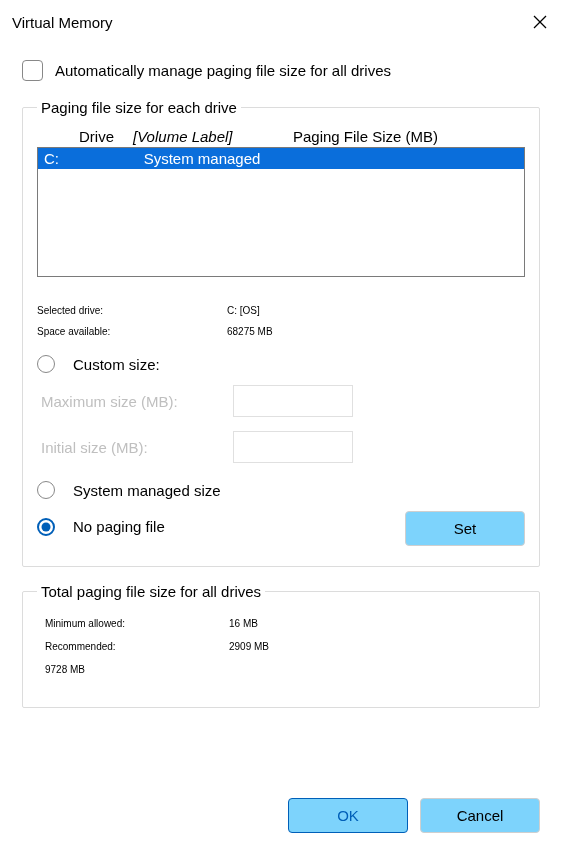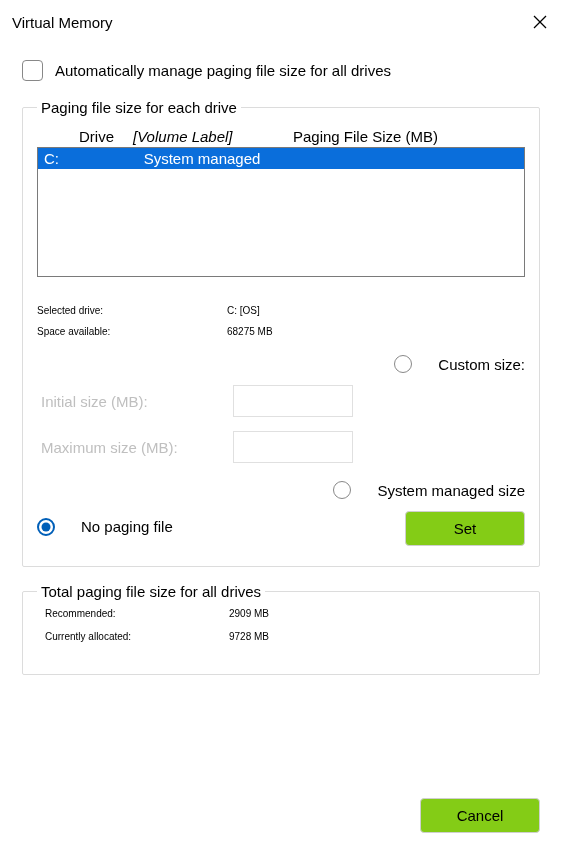--- a/index.html
+++ b/index.html
@@ -93,24 +93,23 @@
     .info-row {
       display: flex;
       margin-bottom: 10px;
       font-size: 10px;
     }
     .info-label { width: 190px; }
     .info-value { }
     .radio-row {
       display: flex;
       align-items: center;
-      gap: 26px;
+      gap: 18px;
       margin-top: 18px;
       margin-bottom: 4px;
-      justify-content: flex-end;
     }
     .radio {
       width: 18px;
       height: 18px;
       border: 1.5px solid #888;
       border-radius: 50%;
       background: #fff;
       position: relative;
       cursor: pointer;
       flex-shrink: 0;
@@ -153,21 +152,21 @@
       font-size: 15px;
     }
     .set-row {
       display: flex;
       align-items: center;
       justify-content: space-between;
       margin-top: 12px;
     }
     .btn {
       border: 1px solid #cfcfcf;
-      background: #84cc16;
+      background: #7dd3fc;
       border-radius: 4px;
       padding: 8px 0;
       font-size: 15px;
       font-family: inherit;
       cursor: pointer;
       text-align: center;
     }
     .btn-set {
       width: 120px;
     }
@@ -233,25 +232,25 @@
       <span class="info-value">68275 MB</span>
     </div>
 
     <div class="radio-row">
       <div class="radio"></div>
       <span>Custom size:</span>
     </div>
 
     <div class="size-grid">
       <div class="size-row">
+        <span class="size-label">Maximum size (MB):</span>
+        <input class="size-input" disabled="" value="" style="">
+      </div>
+      <div class="size-row">
         <span class="size-label">Initial size (MB):</span>
-        <input class="size-input" disabled="" value="" style="">
-      </div>
-      <div class="size-row">
-        <span class="size-label">Maximum size (MB):</span>
         <input class="size-input" disabled="" value="" style="">
       </div>
     </div>
 
     <div class="radio-row">
       <div class="radio"></div>
       <span>System managed size</span>
     </div>
 
     <div class="set-row">
@@ -259,27 +258,31 @@
         <div class="radio selected"></div>
         <span>No paging file</span>
       </div>
       <button class="btn btn-set">Set</button>
     </div>
   </fieldset>
 
   <fieldset class="group totals">
     <legend>Total paging file size for all drives</legend>
 
+    <div class="info-row" style="margin-top:10px">
+      <span class="info-label">Minimum allowed:</span>
+      <span class="info-value">16 MB</span>
+    </div>
     <div class="info-row">
       <span class="info-label">Recommended:</span>
       <span class="info-value">2909 MB</span>
     </div>
     <div class="info-row">
-      <span class="info-label">Currently allocated:</span>
       <span class="info-value">9728 MB</span>
     </div>
   </fieldset>
 
 </div>
 
 <div class="footer">
+  <button class="btn btn-footer btn-ok">OK</button>
   <button class="btn btn-footer">Cancel</button>
 </div>
 
 </body></html>

